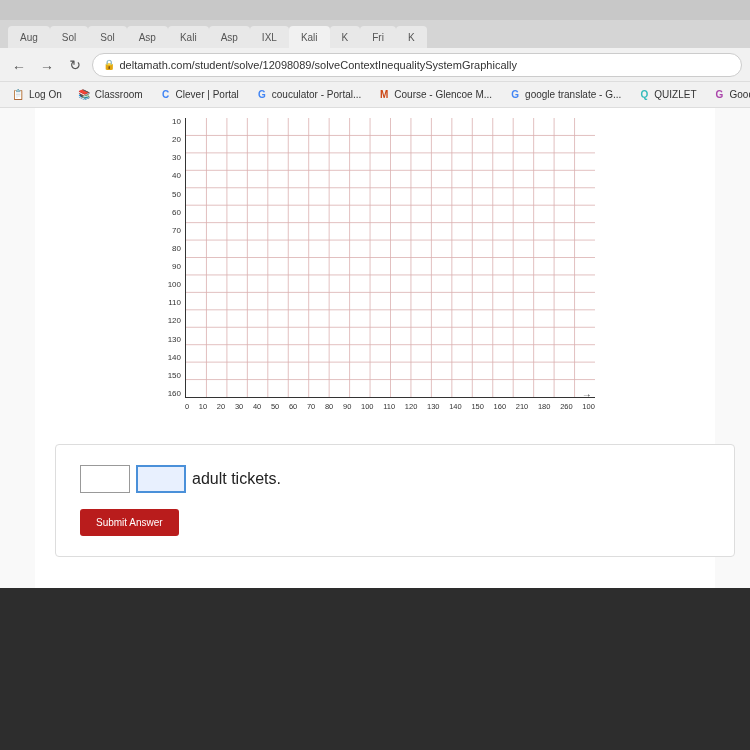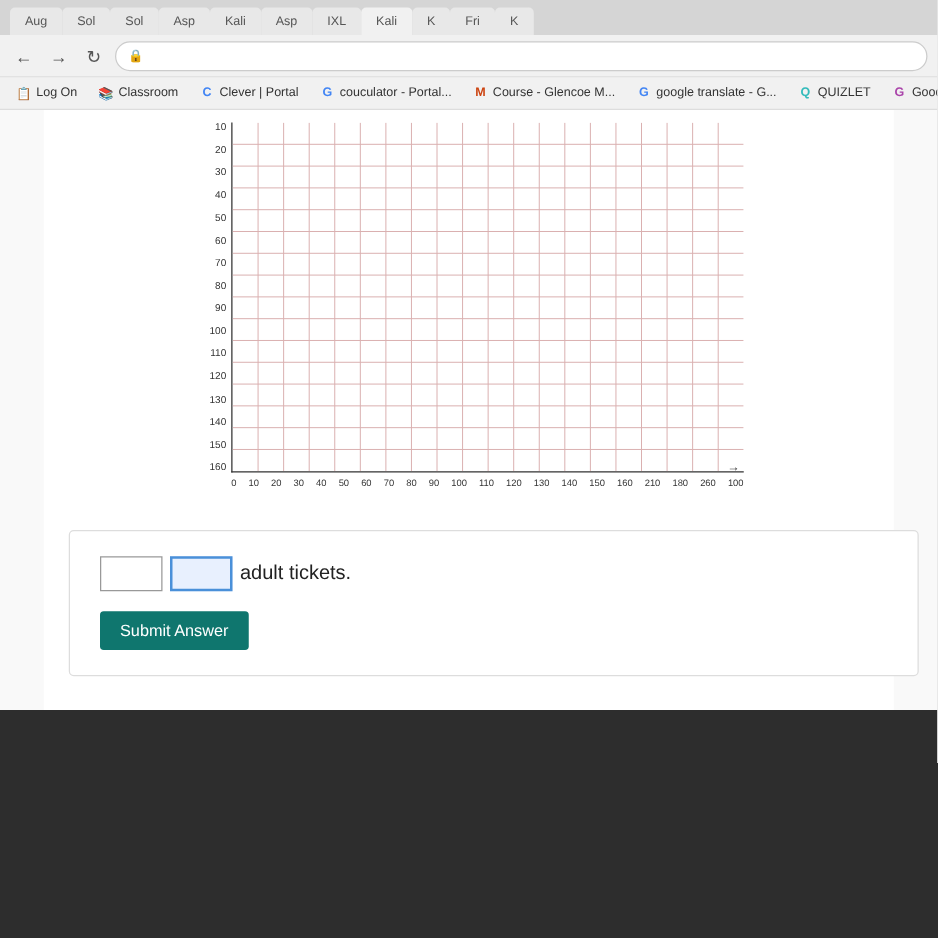--- a/index.html
+++ b/index.html
@@ -18,20 +18,21 @@
       width: 100%;
     }
 
     .browser-tabs {
       background: #d5d5d5;
       height: 28px;
       display: flex;
       align-items: flex-end;
       padding-left: 8px;
       overflow: hidden;
+      margin-top: 20px;
     }
 
     .browser-tab {
       background: #e8e8e8;
       height: 22px;
       padding: 0 12px;
       font-size: 10px;
       display: flex;
       align-items: center;
       border-radius: 4px 4px 0 0;
@@ -226,25 +227,25 @@
       text-align: center;
     }
 
     .answer-input.highlighted {
       border: 2px solid #4a90d9;
       background: #e8f0fe;
     }
 
     .submit-btn {
       margin-top: 16px;
-      background: #0f766e;
+      background: #b91c1c;
       color: white;
       border: none;
       padding: 8px 16px;
-      font-size: 13px;
+      font-size: 10px;
       cursor: pointer;
       border-radius: 3px;
     }
 
     
     .dark-bottom {
       background: #2d2d2d;
       height: 200px;
       width: 100%;
     }
@@ -267,20 +268,21 @@
     <div class="browser-tab">Fri</div>
     <div class="browser-tab">K</div>
   </div>
 
   <div class="browser-toolbar">
     <button class="nav-btn">←</button>
     <button class="nav-btn">→</button>
     <button class="nav-btn">↻</button>
     <div class="address-bar">
       <span class="lock-icon">🔒</span>
+      <span>deltamath.com/student/solve/12098089/solveContextInequalitySystemGraphically</span>
     </div>
   </div>
 
   <div class="bookmarks-bar">
     <div class="bookmark-item">
       <span class="bookmark-icon">📋</span>
       <span>Log On</span>
     </div>
     <div class="bookmark-item">
       <span class="bookmark-icon">📚</span>

